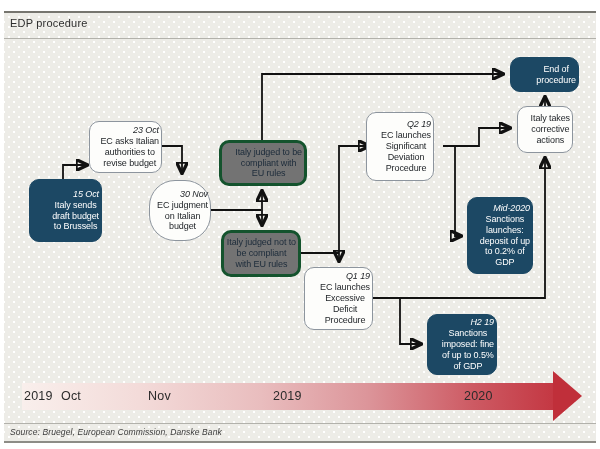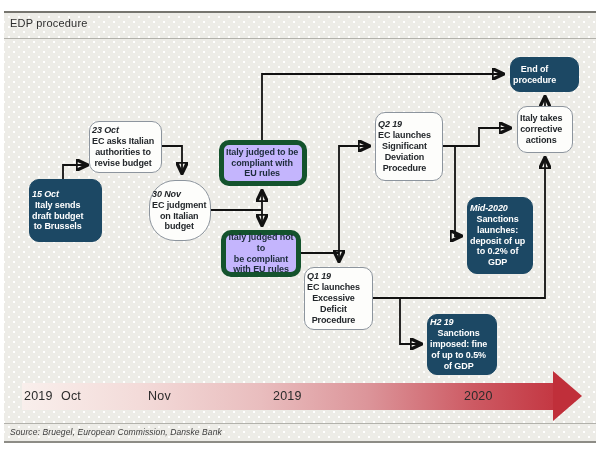--- a/index.html
+++ b/index.html
@@ -14,26 +14,26 @@
   .rule-top{top:11px;border-top:2px solid #76756f;}
   .rule-title{top:38px;border-top:1px solid #b2b1ab;}
   .rule-src{top:423px;border-top:1px solid #b2b1ab;}
   .rule-bottom{top:441px;border-top:2px solid #8d8c86;}
   .chart-title{position:absolute;left:10px;top:17px;font-size:11px;color:#2e2e2e;letter-spacing:.2px;}
   .source{position:absolute;left:10px;top:427px;font-size:8.5px;font-style:italic;color:#3d3d3d;letter-spacing:.1px;}
 
   .connectors{position:absolute;left:0;top:0;}
   .connectors path{fill:none;stroke:#111111;stroke-width:1.8px;}
 
-  .box{position:absolute;display:flex;flex-direction:column;align-items:flex-start;justify-content:center;
+  .box{position:absolute;display:flex;flex-direction:column;align-items:flex-end;justify-content:center;
        border-radius:10px;font-size:9px;line-height:1.22;text-align:center;letter-spacing:-0.1px;color:#23272b;
-       box-sizing:border-box;padding:1px 2px;font-weight:bold;}
+       box-sizing:border-box;padding:1px 2px;}
   .box .date{font-style:italic;}
   .box.white{background:#fdfdfb;border:1px solid #8d959e;}
-  .box.blue{background:#c4b5fd;border:5px solid #14532d;color:#1c2b3a;}
+  .box.blue{background:#737373;border:3px solid #14532d;color:#1c2b3a;}
   .box.navy{background:#1c4864;border:1px solid #1c4864;color:#ffffff;}
 
   .tl-body{position:absolute;left:22px;top:383px;width:531px;height:27px;
            background:linear-gradient(90deg,#f9efec 0%,#f3dbd9 22%,#e9bdbe 45%,#dc959a 65%,#cd5a63 85%,#c43843 100%);}
   .tl-head{position:absolute;left:553px;top:371px;width:0;height:0;
            border-top:25px solid transparent;border-bottom:25px solid transparent;border-left:29px solid #c02f3a;}
   .tl-label{position:absolute;top:389px;font-size:12.5px;color:#2b2b2b;letter-spacing:.2px;}
 </style>
 </head>
 <body>
@@ -102,21 +102,21 @@
   </div>
 
   <div class="box blue" style="left:221px;top:230px;width:80px;height:47px;">
     <div class="lines">
         <div>Italy judged not to</div>
         <div>be compliant</div>
         <div>with EU rules</div>
       </div>
   </div>
 
-  <div class="box white" style="left:375px;top:112px;width:68px;height:69px;">
+  <div class="box white" style="left:366px;top:112px;width:68px;height:69px;">
     <div class="date">Q2 19</div>
     <div class="lines">
         <div>EC launches</div>
         <div>Significant</div>
         <div>Deviation</div>
         <div>Procedure</div>
       </div>
   </div>
 
   <div class="box white" style="left:304px;top:267px;width:69px;height:63px;">

